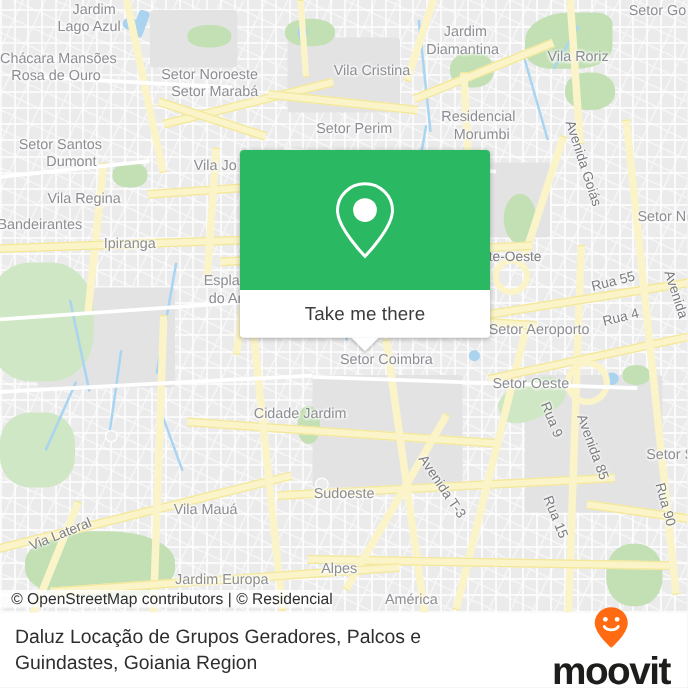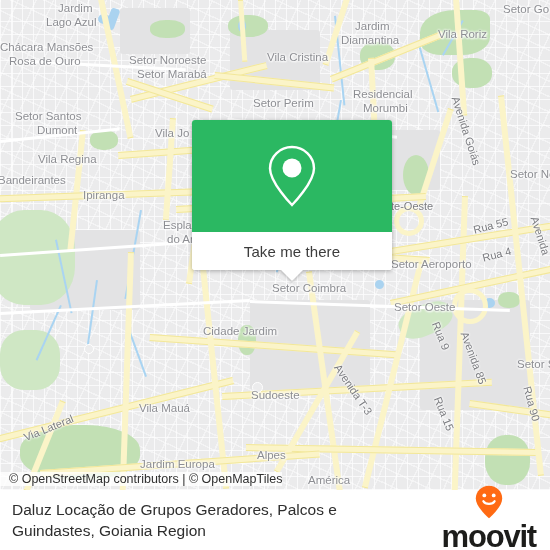--- a/index.html
+++ b/index.html
@@ -165,21 +165,21 @@
 
     <div class="lbl" style="left:58px;top:2px;">Jardim</div>
     <div class="lbl" style="left:46px;top:16px;">Lago Azul</div>
     <div class="lbl" style="left:0px;top:41px;">Chácara Mansões</div>
     <div class="lbl" style="left:9px;top:55px;">Rosa de Ouro</div>
     <div class="lbl" style="left:129px;top:54px;">Setor Noroeste</div>
     <div class="lbl" style="left:137px;top:68px;">Setor Marabá</div>
     <div class="lbl" style="left:267px;top:51px;">Vila Cristina</div>
     <div class="lbl" style="left:355px;top:20px;">Jardim</div>
     <div class="lbl" style="left:341px;top:34px;">Diamantina</div>
-    <div class="lbl" style="left:438px;top:28px;">Vila Roriz</div>
+    <div class="lbl" style="left:438px;top:40px;">Vila Roriz</div>
     <div class="lbl" style="left:503px;top:3px;">Setor Go</div>
     <div class="lbl" style="left:15px;top:110px;">Setor Santos</div>
     <div class="lbl" style="left:37px;top:124px;">Dumont</div>
     <div class="lbl" style="left:253px;top:97px;">Setor Perim</div>
     <div class="lbl" style="left:353px;top:88px;">Residencial</div>
     <div class="lbl" style="left:363px;top:102px;">Morumbi</div>
     <div class="lbl" style="left:155px;top:127px;">Vila Jo</div>
     <div class="lbl" style="left:38px;top:153px;">Vila Regina</div>
     <div class="lbl" style="left:-2px;top:174px;">Bandeirantes</div>
     <div class="lbl" style="left:83px;top:189px;">Ipiranga</div>
@@ -216,21 +216,21 @@
           <circle cx="28" cy="25" r="9.5" fill="#ffffff"></circle>
         </svg>
       </div>
       <div id="card-bottom">
         <span id="card-label">Take me there</span>
       </div>
       <div id="card-tail"></div>
     </div>
 
     <div id="attrib">
-      <span id="attrib-text">© OpenStreetMap contributors | © OpenMapTiles</span>
+      <span id="attrib-text">© OpenStreetMap contributors | © Residencial</span>
     </div>
   </div>
 
   <div id="footer">
     <div id="footer-title">Daluz Locação de Grupos Geradores, Palcos e Guindastes, Goiania Region</div>
     <div id="logo">
       <svg width="28" height="34" viewBox="0 0 28 34">
         <path d="M14 0.8 C6.6 0.8 0.8 6.4 0.8 13.4 C0.8 22.2 14 33.2 14 33.2 C14 33.2 27.2 22.2 27.2 13.4 C27.2 6.4 21.4 0.8 14 0.8 Z" fill="#ff6a13"></path>
         <circle cx="9.3" cy="10.4" r="1.9" fill="#ffffff"></circle>
         <circle cx="18.7" cy="10.4" r="1.9" fill="#ffffff"></circle>

